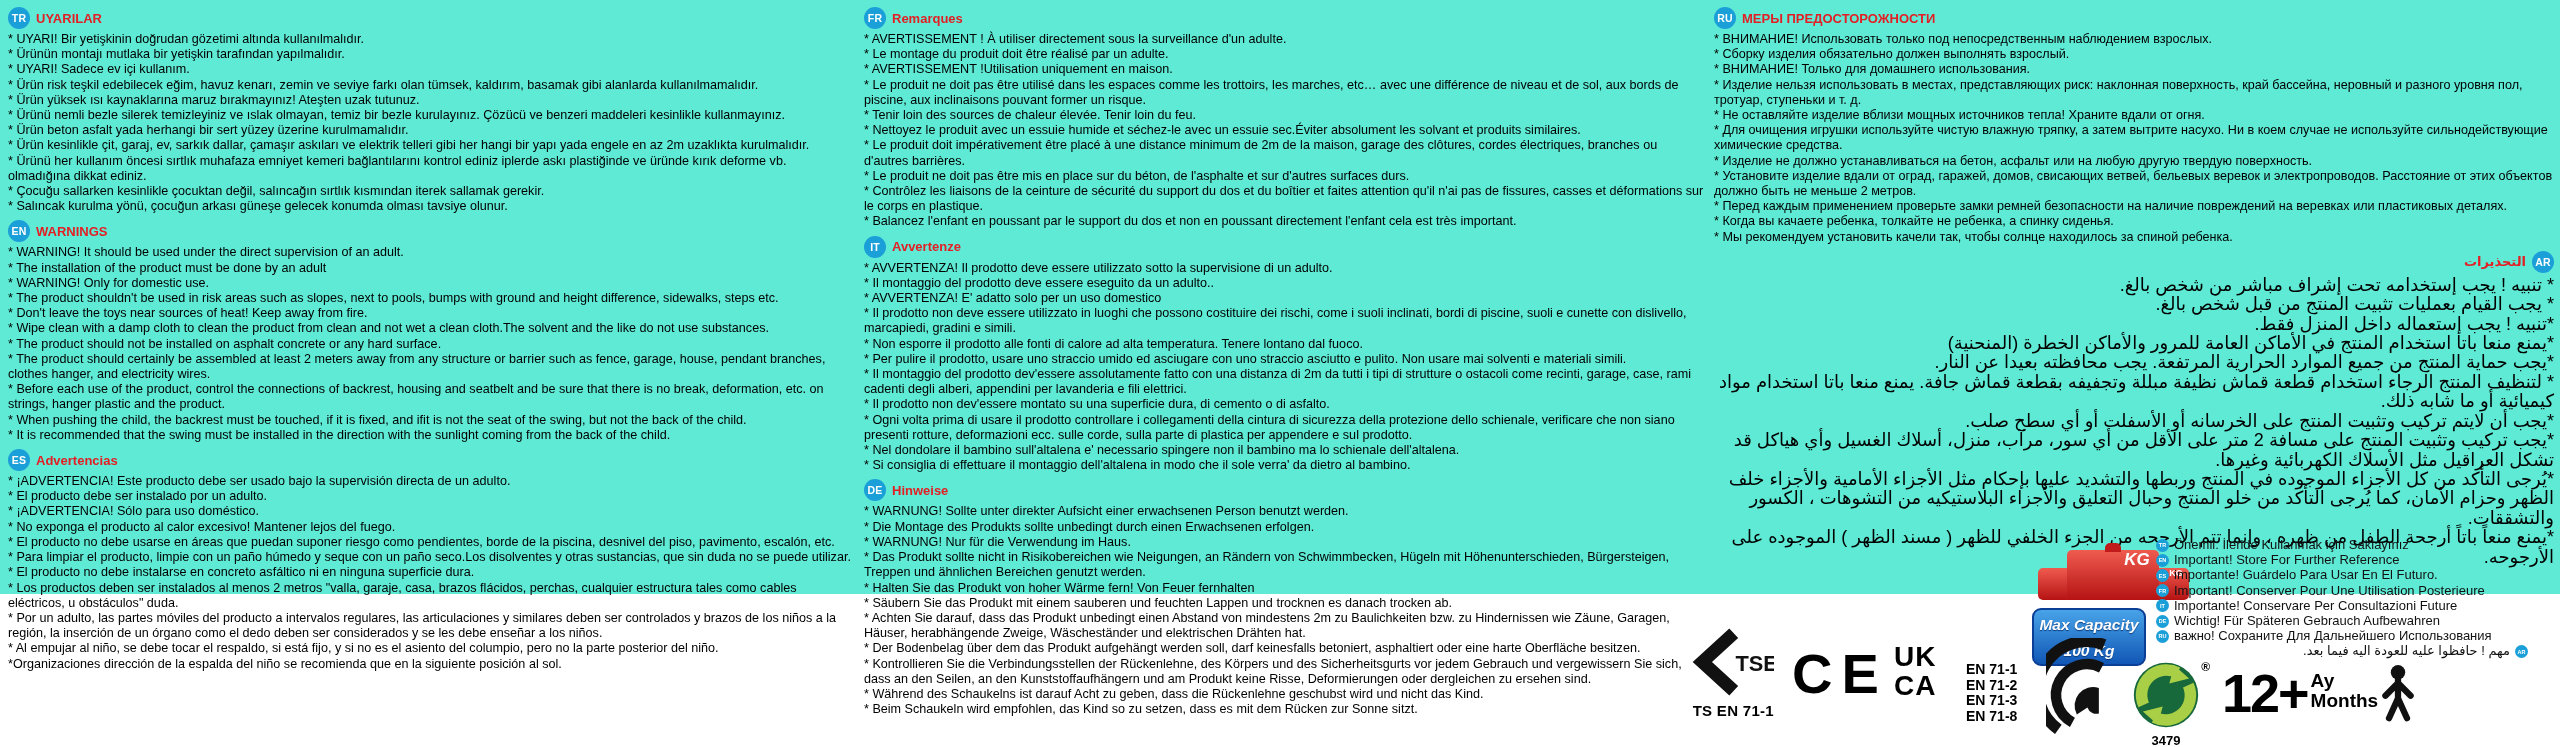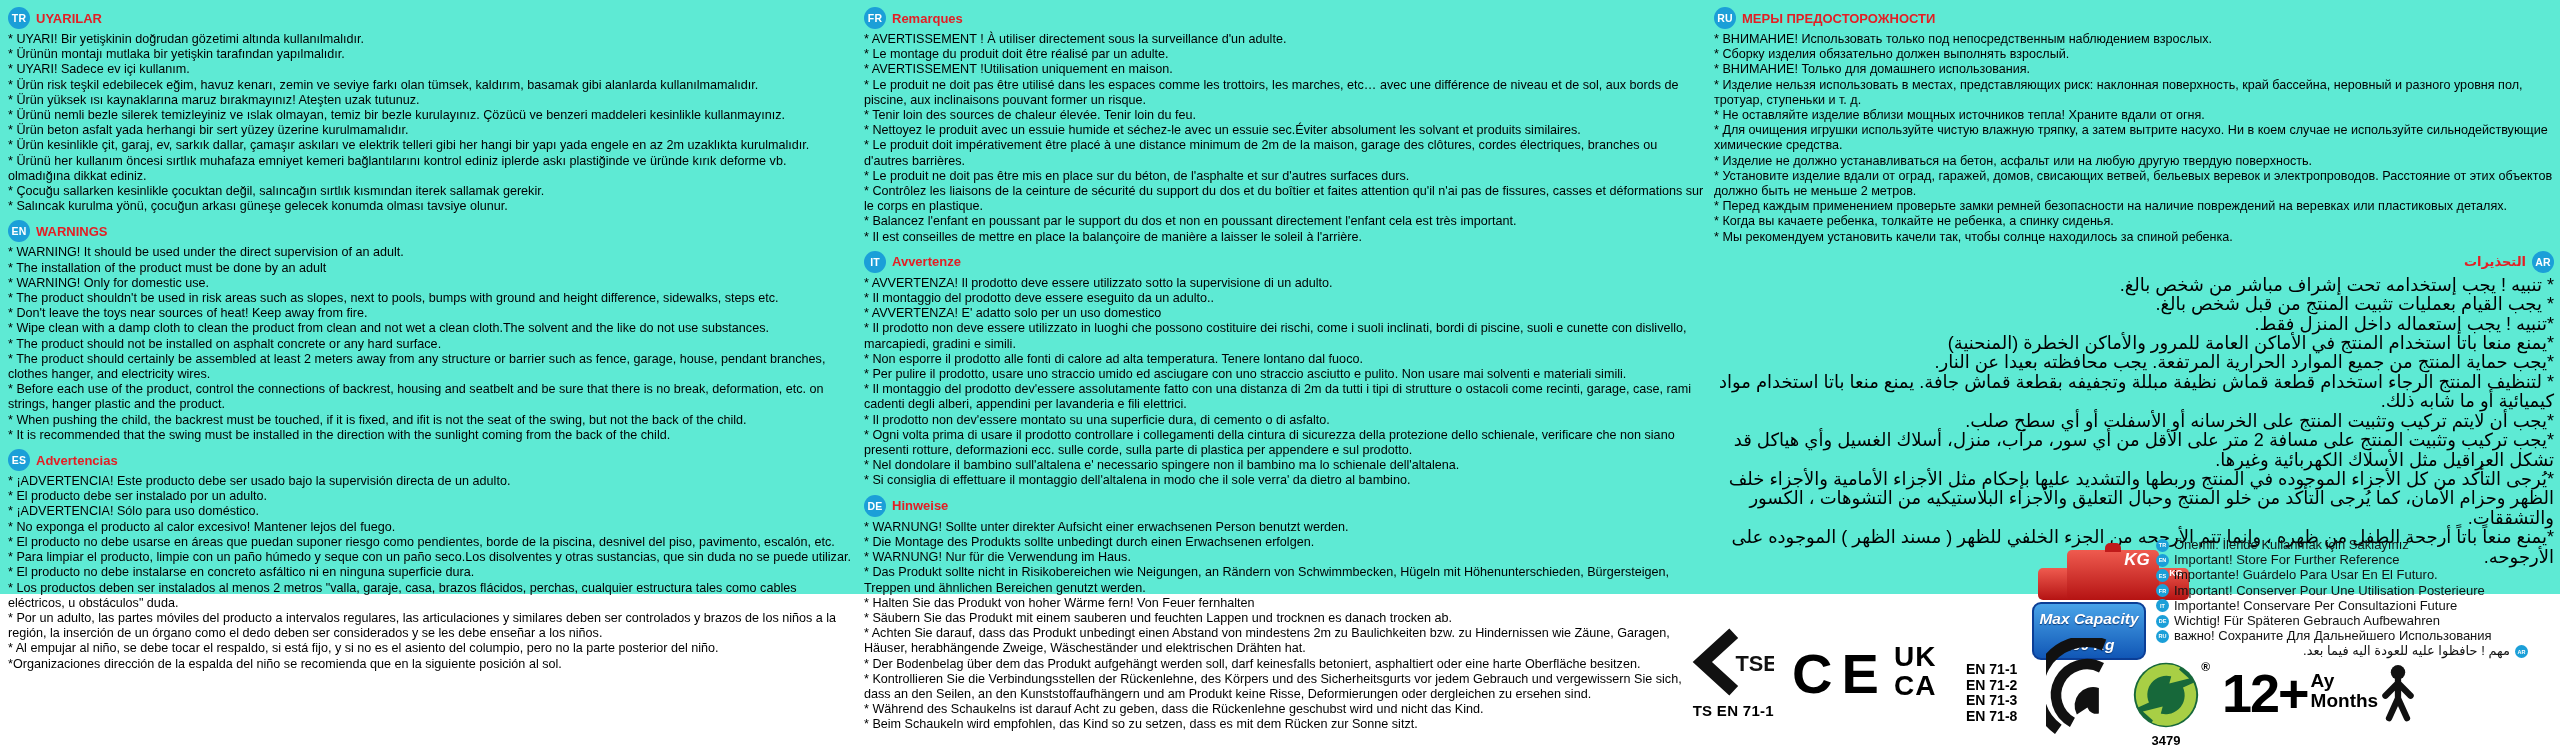--- a/index.html
+++ b/index.html
@@ -14,21 +14,21 @@
   .sec-head{display:flex;align-items:center;gap:6px;margin:3px 0 3px 0;}
   .badge{min-width:22px;width:22px;height:22px;border-radius:50%;background:#1b9fd8;
          color:#fff;font-weight:bold;font-size:10.5px;display:flex;align-items:center;
          justify-content:center;letter-spacing:.2px;}
   .sec-title{color:#e31e24;font-size:13px;font-weight:bold;}
   .line{margin:0;font-size:12.6px;line-height:15.2px;}
   .ar .line{direction:rtl;text-align:right;font-size:18px;line-height:19.4px;}
   .ar .sec-head{justify-content:flex-end;}
   
   .maxcap{position:absolute;left:2032px;top:550px;width:114px;height:100px;}
-  .cap-box{position:absolute;left:0;top:52px;width:110px;height:54px;
+  .cap-box{position:absolute;left:0;top:58px;width:110px;height:54px;
            background:linear-gradient(#48a3e8,#1157b6);border:2px solid #0b3e96;
            border-radius:9px;color:#fff;font-style:italic;font-weight:bold;
            text-align:center;display:flex;flex-direction:column;justify-content:center;gap:9px;}
   .cap-box div{font-size:15.5px;line-height:17px;text-shadow:0 1px 1px #0a3a7a;}
   .w{position:absolute;background:linear-gradient(#ef5b4f,#b51313);color:#fff;font-weight:bold;
      display:flex;align-items:flex-start;justify-content:center;border-radius:5px;padding-left:48px;}
   .w::before{content:"";position:absolute;top:-7px;left:50%;transform:translateX(-50%);
      width:16px;height:9px;background:#c01a1a;border-radius:5px 5px 0 0;}
   .w.big{left:35px;top:0;width:44px;height:50px;font-size:17px;font-style:italic;}
   .w.s1{left:6px;top:18px;width:26px;height:32px;font-size:9px;}
@@ -132,21 +132,20 @@
           <p class="line">* AVERTISSEMENT ! À utiliser directement sous la surveillance d'un adulte.</p>
           <p class="line">* Le montage du produit doit être réalisé par un adulte.</p>
           <p class="line">* AVERTISSEMENT !Utilisation uniquement en maison.</p>
           <p class="line">* Le produit ne doit pas être utilisé dans les espaces comme les trottoirs, les marches, etc… avec une différence de niveau et de sol, aux bords de piscine, aux inclinaisons pouvant former un risque.</p>
           <p class="line">* Tenir loin des sources de chaleur élevée. Tenir loin du feu.</p>
           <p class="line">* Nettoyez le produit  avec un essuie humide et séchez-le avec un essuie sec.Éviter absolument les solvant et produits similaires.</p>
           <p class="line">* Le produit doit impérativement être placé à une distance minimum de 2m de la maison, garage des clôtures, cordes électriques, branches ou d'autres barrières.</p>
           <p class="line">* Le produit ne doit pas être mis en place sur du béton, de l'asphalte et sur d'autres surfaces durs.</p>
           <p class="line">* Contrôlez les liaisons de la ceinture de sécurité du support du dos et du boîtier et faites attention qu'il n'ai pas de fissures, casses et déformations sur le corps en plastique.</p>
           <p class="line">* Balancez l'enfant en poussant par le support du dos et non en poussant directement l'enfant cela est très important.</p>
-          <p class="line">* Il est conseilles de mettre en place la balançoire de manière a laisser le soleil à l'arrière.</p>
         </div>
     </section>
     <section class="sec">
       <div class="sec-head">
         <span class="badge">IT</span>
         <span class="sec-title">Avvertenze</span>
       </div>
       <div>
           <p class="line">* AVVERTENZA! Il prodotto deve essere utilizzato sotto la supervisione di un adulto.</p>
           <p class="line">* Il montaggio del prodotto deve essere eseguito da un adulto..</p>

